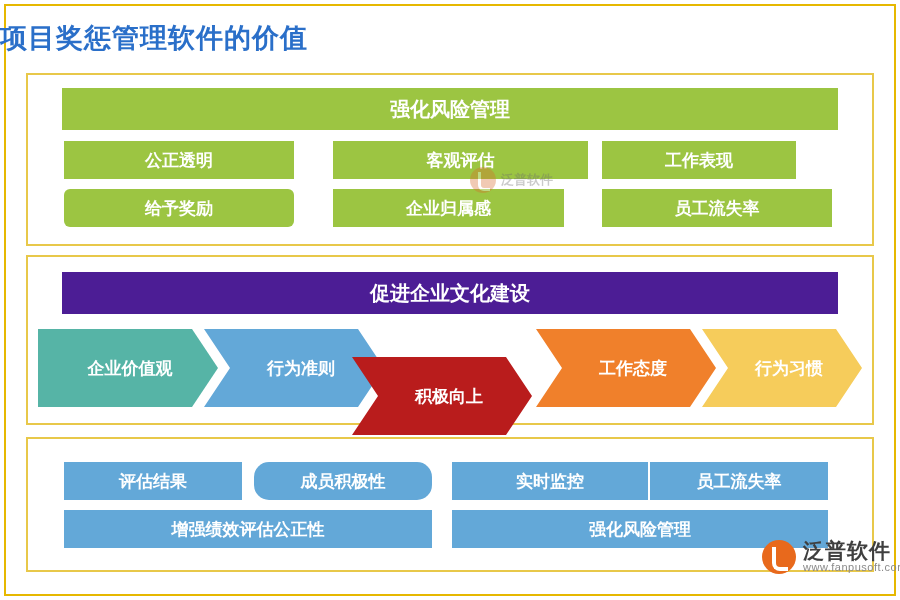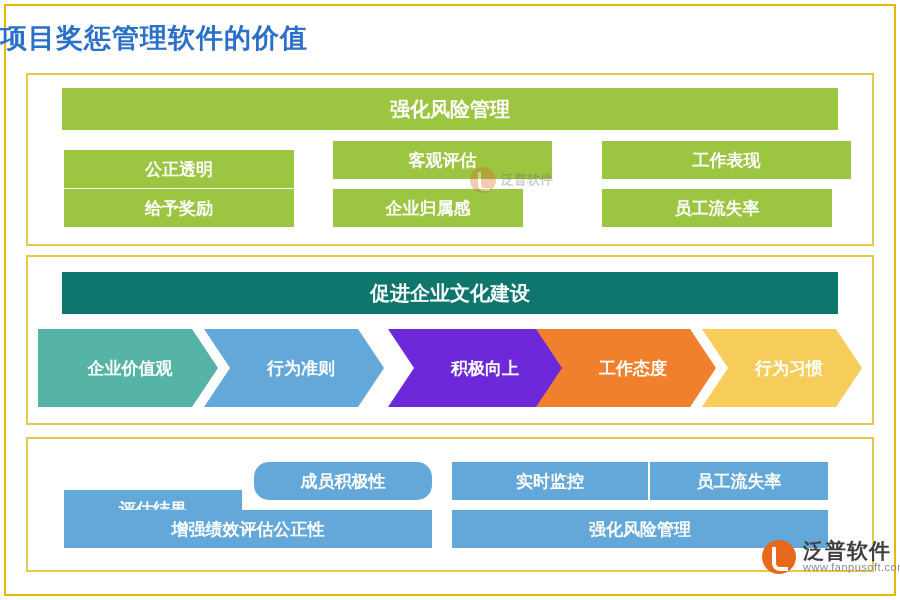--- a/index.html
+++ b/index.html
@@ -60,30 +60,30 @@
     top: 88px;
     width: 776px;
     height: 42px;
     font-size: 20px;
   }
   .p1-cell {
     background: #9cc542;
     height: 38px;
     font-size: 17px;
   }
-  .p1-r1c1 { left: 64px; top: 150px; width: 230px; }
-  .p1-r1c2 { left: 333px; top: 141px; width: 219px; }
-  .p1-r1c3 { left: 602px; top: 141px; width: 249px; }
-  .p1-r2c1 { left: 64px; top: 189px; width: 230px; }
-  .p1-r2c2 { left: 333px; top: 189px; width: 190px; }
+  .p1-r1c1 { left: 64px; top: 141px; width: 230px; }
+  .p1-r1c2 { left: 333px; top: 141px; width: 255px; }
+  .p1-r1c3 { left: 602px; top: 141px; width: 194px; }
+  .p1-r2c1 { left: 64px; top: 189px; width: 230px; border-radius: 6px; }
+  .p1-r2c2 { left: 333px; top: 189px; width: 231px; }
   .p1-r2c3 { left: 602px; top: 189px; width: 230px; }
 
   
   .head-orange {
-    background: #0f766e;
+    background: #4c1d95;
     left: 62px;
     top: 272px;
     width: 776px;
     height: 42px;
     font-size: 20px;
   }
   .chevron {
     position: absolute;
     height: 78px;
     top: 329px;
@@ -93,31 +93,31 @@
     color: #ffffff;
     font-weight: bold;
     font-size: 17px;
     box-sizing: border-box;
     clip-path: polygon(0 0, calc(100% - 26px) 0, 100% 50%, calc(100% - 26px) 100%, 0 100%, 26px 50%);
     padding-left: 14px;
   }
   .chev-1 { left: 38px;  width: 180px; background: #56b4a6; clip-path: polygon(0 0, calc(100% - 26px) 0, 100% 50%, calc(100% - 26px) 100%, 0 100%, 0 100%, 0 0); padding-left: 4px; }
   .chev-1 { clip-path: polygon(0 0, calc(100% - 26px) 0, 100% 50%, calc(100% - 26px) 100%, 0 100%); }
   .chev-2 { left: 204px; width: 180px; background: #63a8d8; }
-  .chev-3 { left: 388px; width: 180px; background: #6d28d9; }
+  .chev-3 { left: 352px; width: 180px; background: #b91c1c; margin-top: 28px; }
   .chev-4 { left: 536px; width: 180px; background: #f0802b; }
   .chev-5 { left: 702px; width: 160px; background: #f6cc5b; }
 
   
   .p3-cell {
     background: #63a8d8;
     height: 38px;
     font-size: 17px;
   }
-  .p3-r1c1 { left: 64px;  top: 462px; width: 178px; margin-top: 28px; }
+  .p3-r1c1 { left: 64px;  top: 462px; width: 178px; }
   .p3-r1c2 { left: 254px; top: 462px; width: 178px; border-radius: 15px; }
   .p3-r1c3 { left: 452px; top: 462px; width: 196px; }
   .p3-r1c4 { left: 650px; top: 462px; width: 178px; }
   .p3-r2c1 { left: 64px;  top: 510px; width: 368px; }
   .p3-r2c2 { left: 452px; top: 510px; width: 376px; }
 
   
   .watermark-center {
     position: absolute;
     left: 470px;

